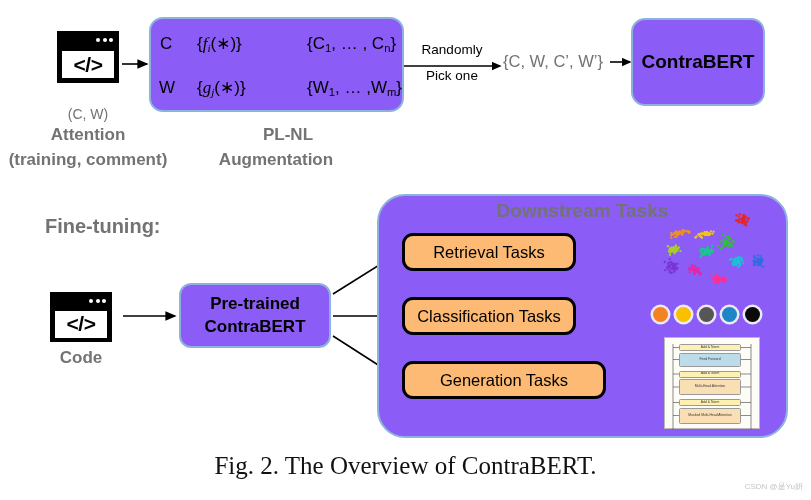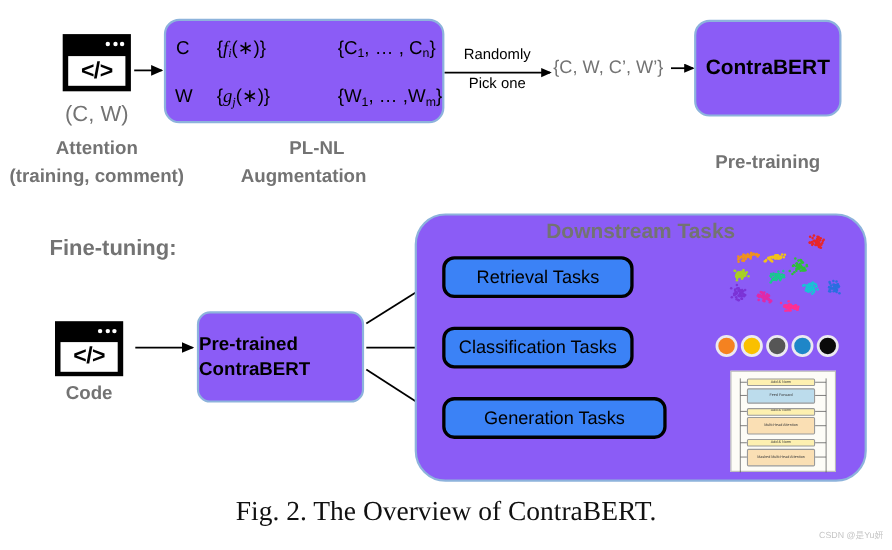--- a/index.html
+++ b/index.html
@@ -37,21 +37,21 @@
     border-radius: 14px;
     background: #8b5cf6;
     box-sizing: border-box;
   }
 
   
   .taskbox {
     position: absolute;
     border: 3.5px solid #000000;
     border-radius: 11px;
-    background: #3b82f6;
+    background: #fdba74;
     box-sizing: border-box;
     display: flex;
     align-items: center;
     justify-content: center;
     font-size: 16.5px;
     color: #000;
   }
 
   
   .codeicon {
@@ -217,21 +217,21 @@
 
   <div class="codeicon" style="left:57px; top:31px; width:62px; height:52px;">
     <div class="titlebar">
       <span class="dot"></span>
       <span class="dot"></span>
       <span class="dot"></span>
     </div>
     <div class="screen" style="font-size:21px;">&lt;/&gt;</div>
   </div>
 
-  <div class="lbl center" style="left:57px; top:93px; width:62px; font-size:20px;">(C, W)</div>
+  <div class="lbl center" style="left:57px; top:107px; width:62px; font-size:14px;">(C, W)</div>
 
   <div class="lbl bold center" style="left:8px; top:125px; width:160px; font-size:17px;">Attention</div>
 
   <div class="lbl bold center" style="left:0px; top:150px; width:176px; font-size:17px;">(training, comment)</div>
 
   <div class="bluebox" style="left:149px; top:17px; width:255px; height:95px;">
   </div>
 
   <div class="formula" style="left:160px; top:34px;">C</div>
   <div class="formula" style="left:197px; top:33px;">{<i>f</i><span class="sub"><i>i</i></span>(∗)}</div>
@@ -246,36 +246,35 @@
 
   <div class="fracLabel" style="left:406px; top:42px; width:92px;">Randomly</div>
   <div class="fracLabel" style="left:406px; top:68px; width:92px;">Pick one</div>
 
   <div class="lbl" style="left:503px; top:52px; font-size:16.5px;">{C, W, C’, W’}</div>
 
   <div class="bluebox" style="left:631px; top:18px; width:134px; height:88px; display:flex; align-items:center; justify-content:center;">
     <span style="font-weight:bold; font-size:19px;">ContraBERT</span>
   </div>
 
-  <div class="lbl bold center" style="left:620px; top:138px; width:156px; font-size:17px;">Pre-training</div>
 
   <div class="lbl bold" style="left:45px; top:215px; font-size:20px;">Fine-tuning:</div>
 
   <div class="codeicon" style="left:50px; top:292px; width:62px; height:50px;">
     <div class="titlebar">
       <span class="dot"></span>
       <span class="dot"></span>
       <span class="dot"></span>
     </div>
     <div class="screen" style="font-size:21px;">&lt;/&gt;</div>
   </div>
 
   <div class="lbl bold center" style="left:46px; top:348px; width:70px; font-size:17px;">Code</div>
 
-  <div class="bluebox" style="left:179px; top:283px; width:152px; height:83px; display:flex; flex-direction:column; justify-content:center; border-radius:12px;">
+  <div class="bluebox" style="left:179px; top:283px; width:152px; height:65px; display:flex; flex-direction:column; align-items:center; justify-content:center; border-radius:12px;">
     <span style="font-weight:bold; font-size:17px; line-height:1.3;">Pre-trained</span>
     <span style="font-weight:bold; font-size:17px; line-height:1.3;">ContraBERT</span>
   </div>
 
   <div class="bluebox" style="left:377px; top:194px; width:411px; height:244px; border-radius:28px;">
   </div>
 
   <div class="lbl bold center" style="left:377px; top:200px; width:411px; font-size:19px;">Downstream Tasks</div>
 
   <div class="taskbox" style="left:402px; top:233px; width:174px; height:38px;">

